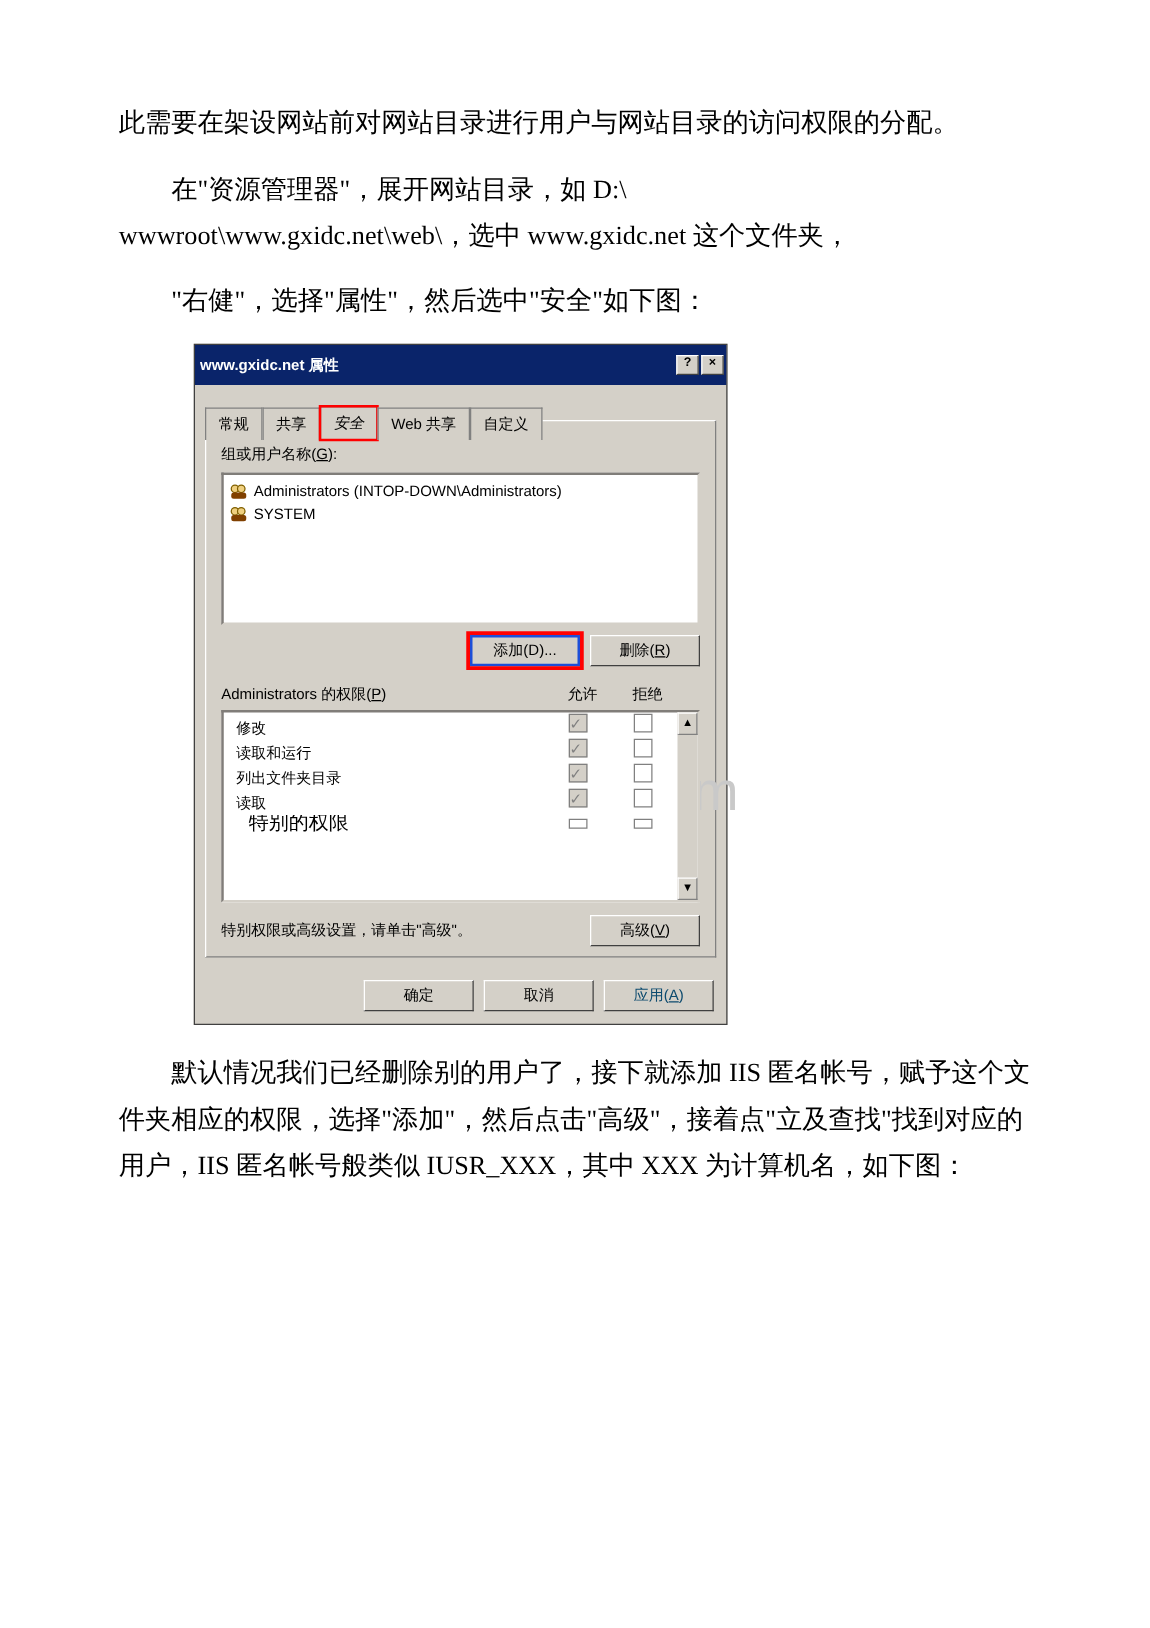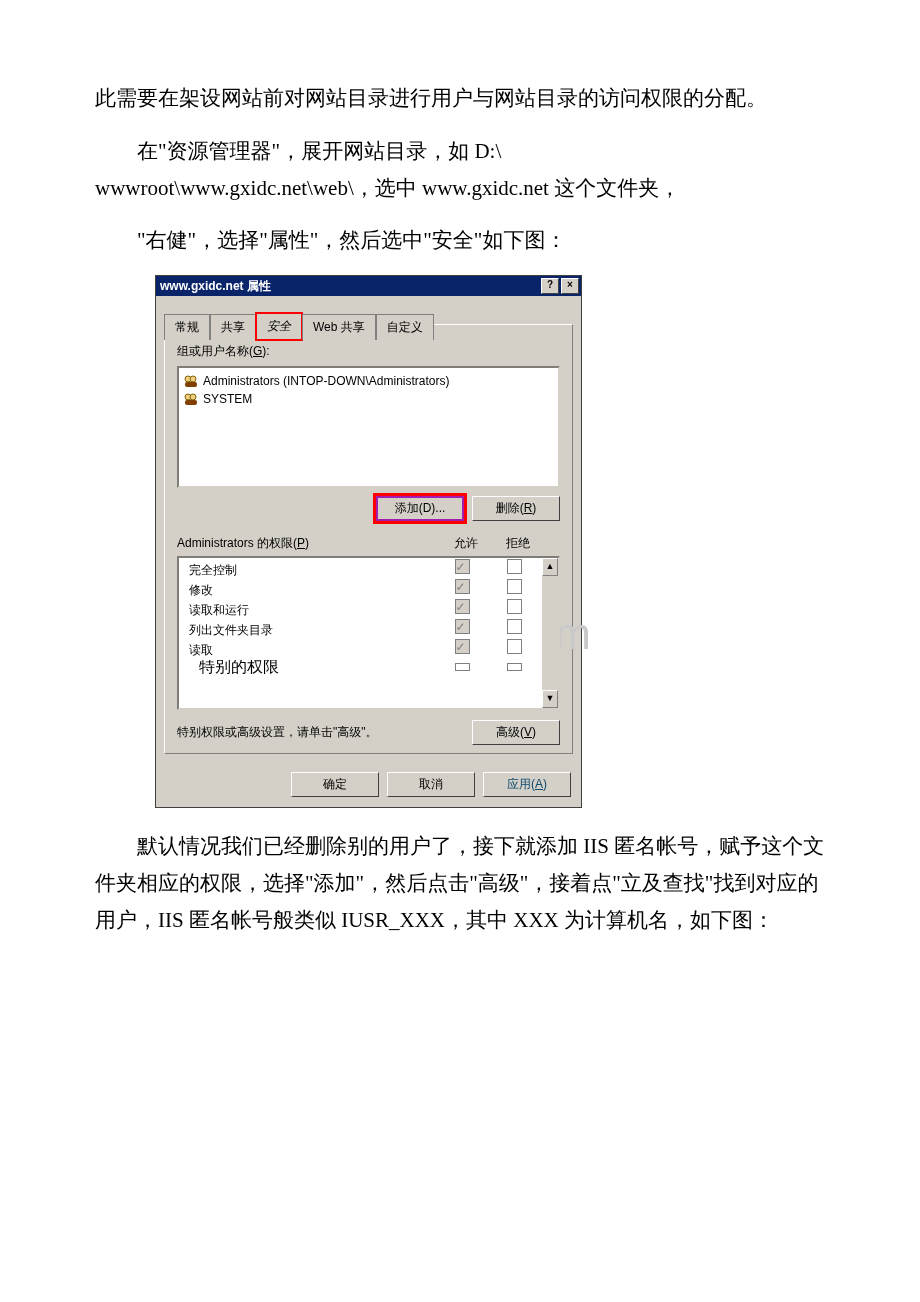--- a/index.html
+++ b/index.html
@@ -36,21 +36,21 @@
   }
 
   .dialog {
     width: 425px;
     font-family: "SimSun", Tahoma, sans-serif;
     font-size: 12px;
     background: #d4d0c8;
     border: 1px solid #404040;
   }
   .titlebar {
-    height: 20px;
+    height: 32px;
     background: linear-gradient(to right, #0a246a, #0a246a);
     color: #fff;
     display: flex;
     align-items: center;
     padding: 0 2px 0 4px;
     font-weight: bold;
   }
   .titlebar .title { flex: 1; }
   .tb-btn {
     width: 16px; height: 14px;
@@ -111,21 +111,21 @@
   .btn-row { display:flex; justify-content:flex-end; margin-top:8px; gap:8px; }
   .btn {
     min-width: 74px;
     padding: 1px 6px;
     background: #d4d0c8;
     border: 1px solid #404040;
     border-top-color:#fff; border-left-color:#fff;
     text-align:center;
   }
   .btn.hl { outline: 3px solid #ff0000; outline-offset: 0px; }
-  .btn.default { border: 2px solid #a21caf; padding: 0px 5px; }
+  .btn.default { border: 2px solid #1d4ed8; padding: 0px 5px; }
   .btn.disabled { color: #0c4a6e; }
 
   .perm-header, .perm-row {
     display:flex; align-items:center;
   }
   .perm-header { margin-top: 12px; }
   .perm-name { flex: 1; }
   .perm-col { width: 52px; text-align:center; }
   .perm-box-wrap {
     border: 2px inset #d4d0c8;
@@ -243,25 +243,20 @@
               <span>Administrators 的权限(</span><span class="ulet">P</span><span>)</span>
             </div>
             <div class="perm-col">允许</div>
             <div class="perm-col">拒绝</div>
             <div style="width:16px"></div>
           </div>
 
           <div class="perm-box-wrap">
             <div class="perm-rows">
               <div class="perm-row">
-                <div class="perm-name">完全控制</div>
-                <div class="perm-col"><span class="chk gray checked"></span></div>
-                <div class="perm-col"><span class="chk"></span></div>
-              </div>
-              <div class="perm-row">
                 <div class="perm-name">修改</div>
                 <div class="perm-col"><span class="chk gray checked"></span></div>
                 <div class="perm-col"><span class="chk"></span></div>
               </div>
               <div class="perm-row">
                 <div class="perm-name">读取和运行</div>
                 <div class="perm-col"><span class="chk gray checked"></span></div>
                 <div class="perm-col"><span class="chk"></span></div>
               </div>
               <div class="perm-row">

